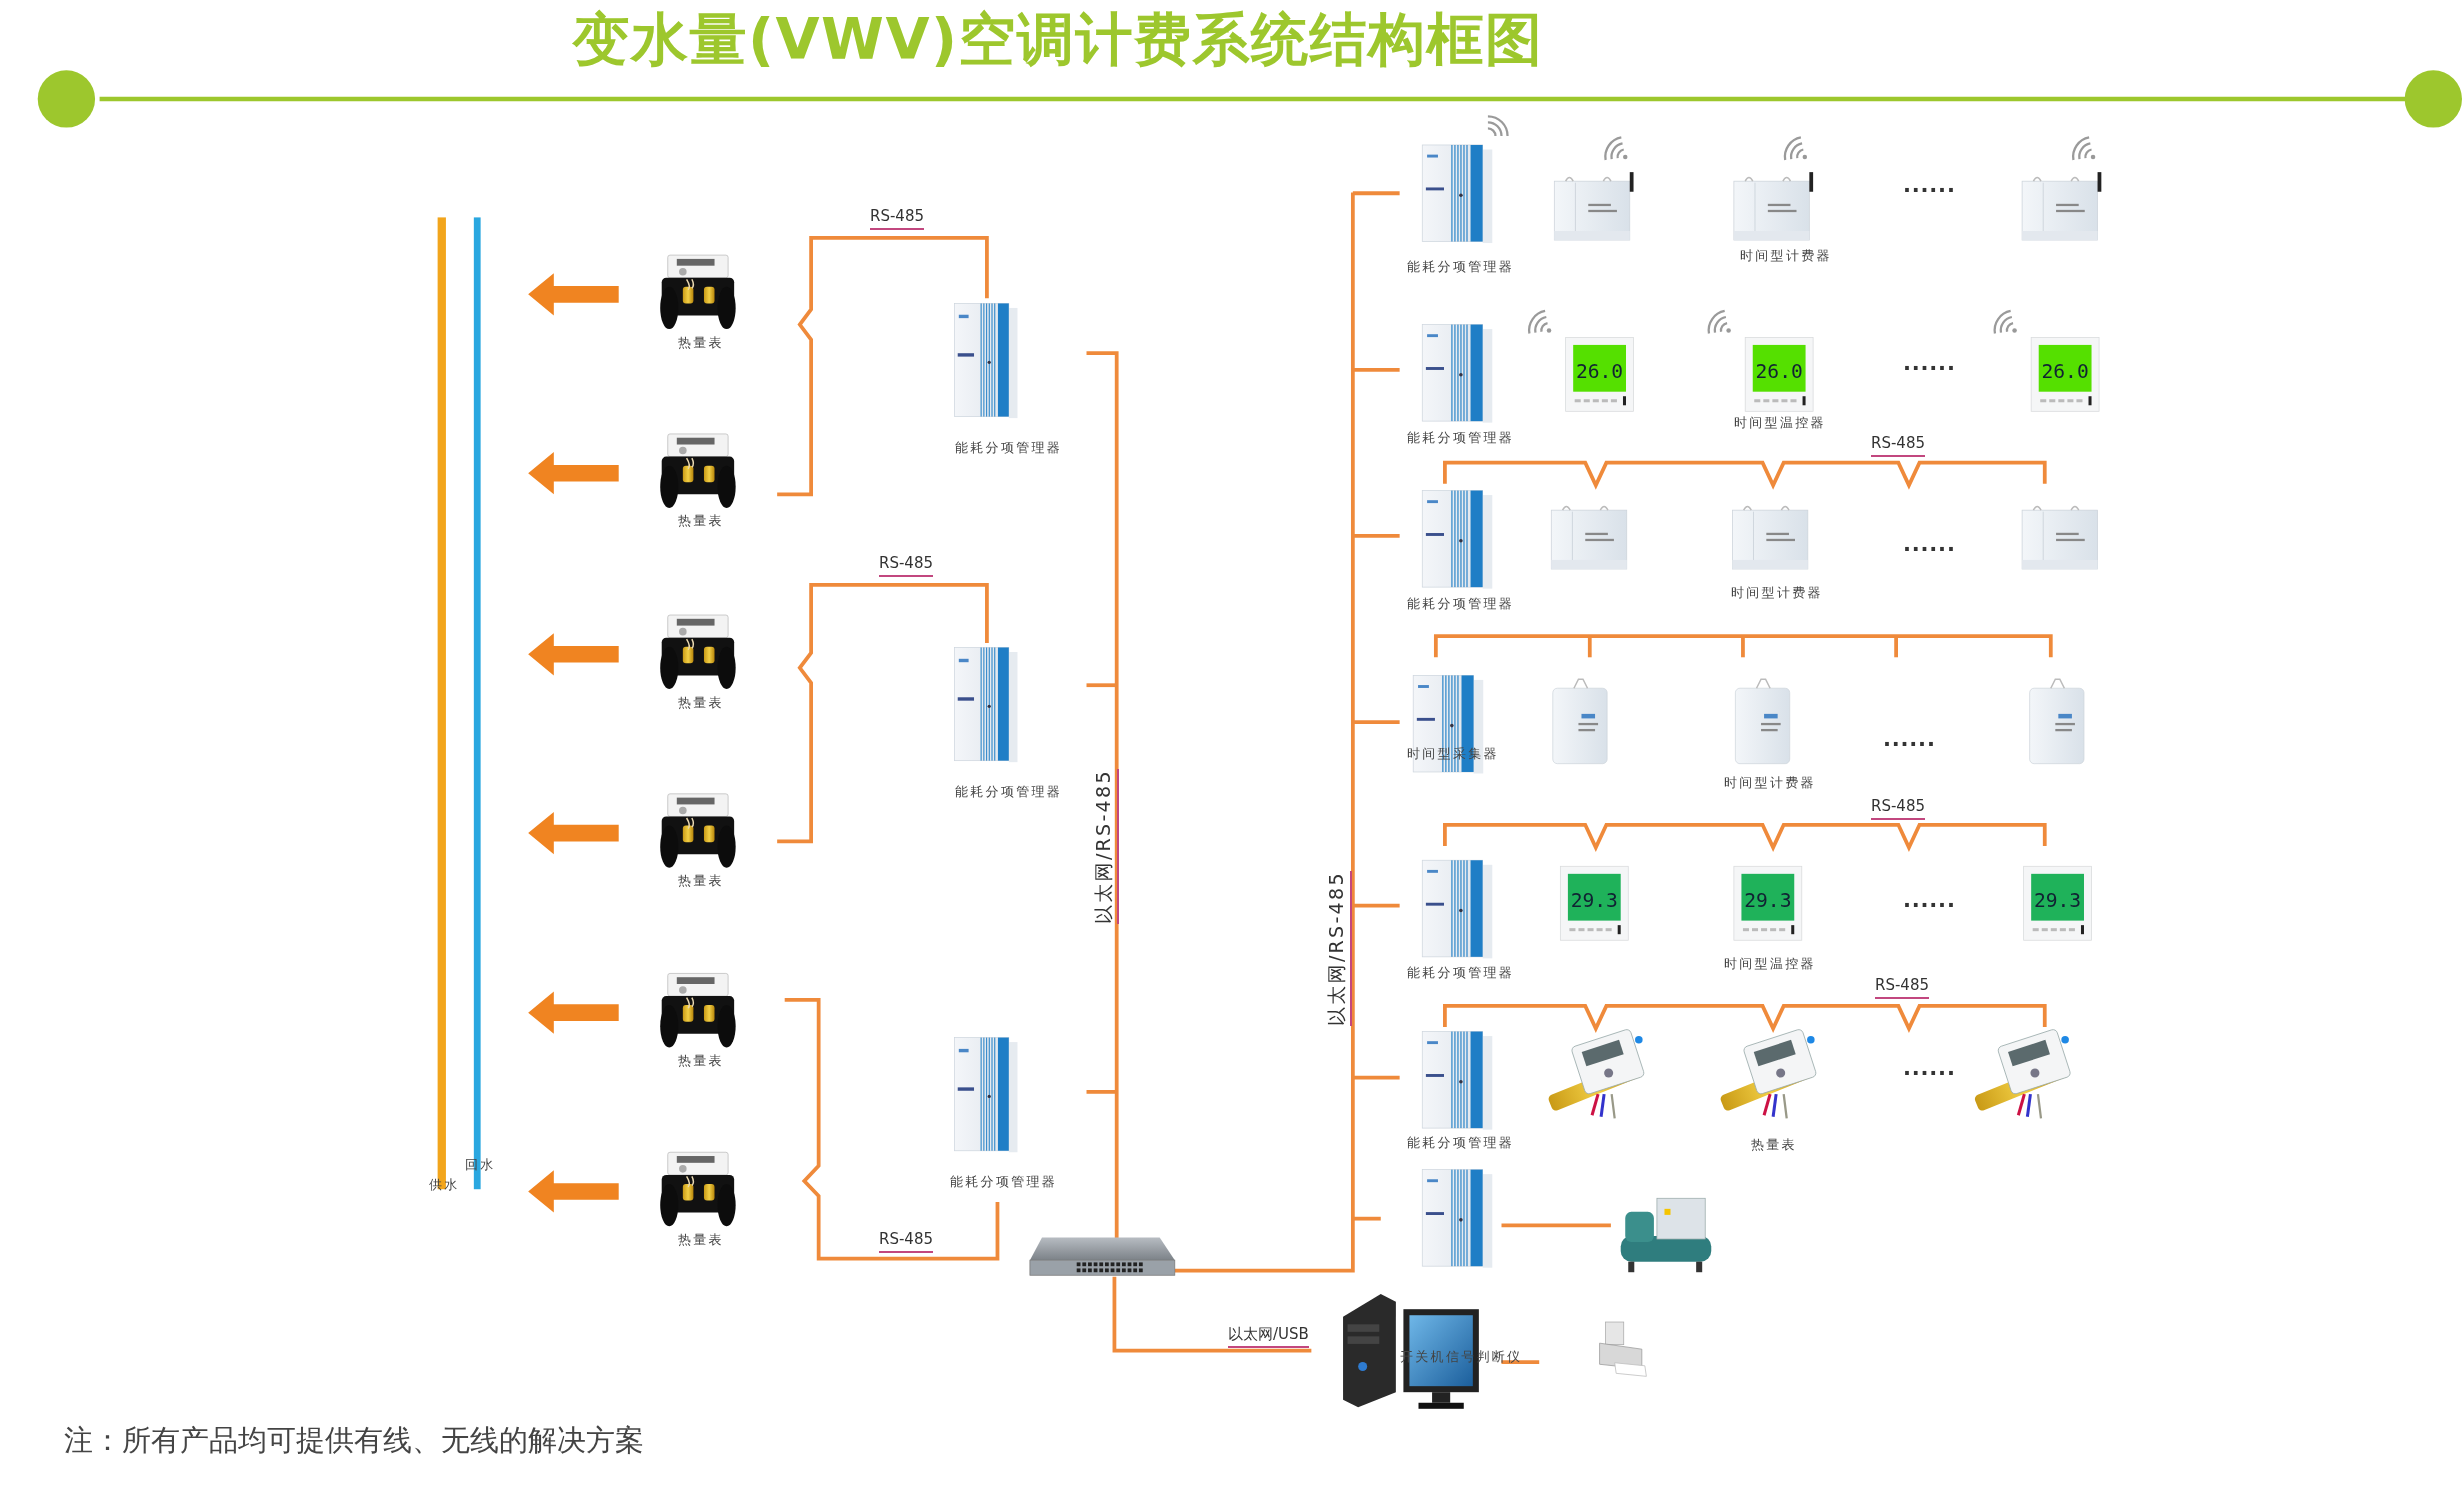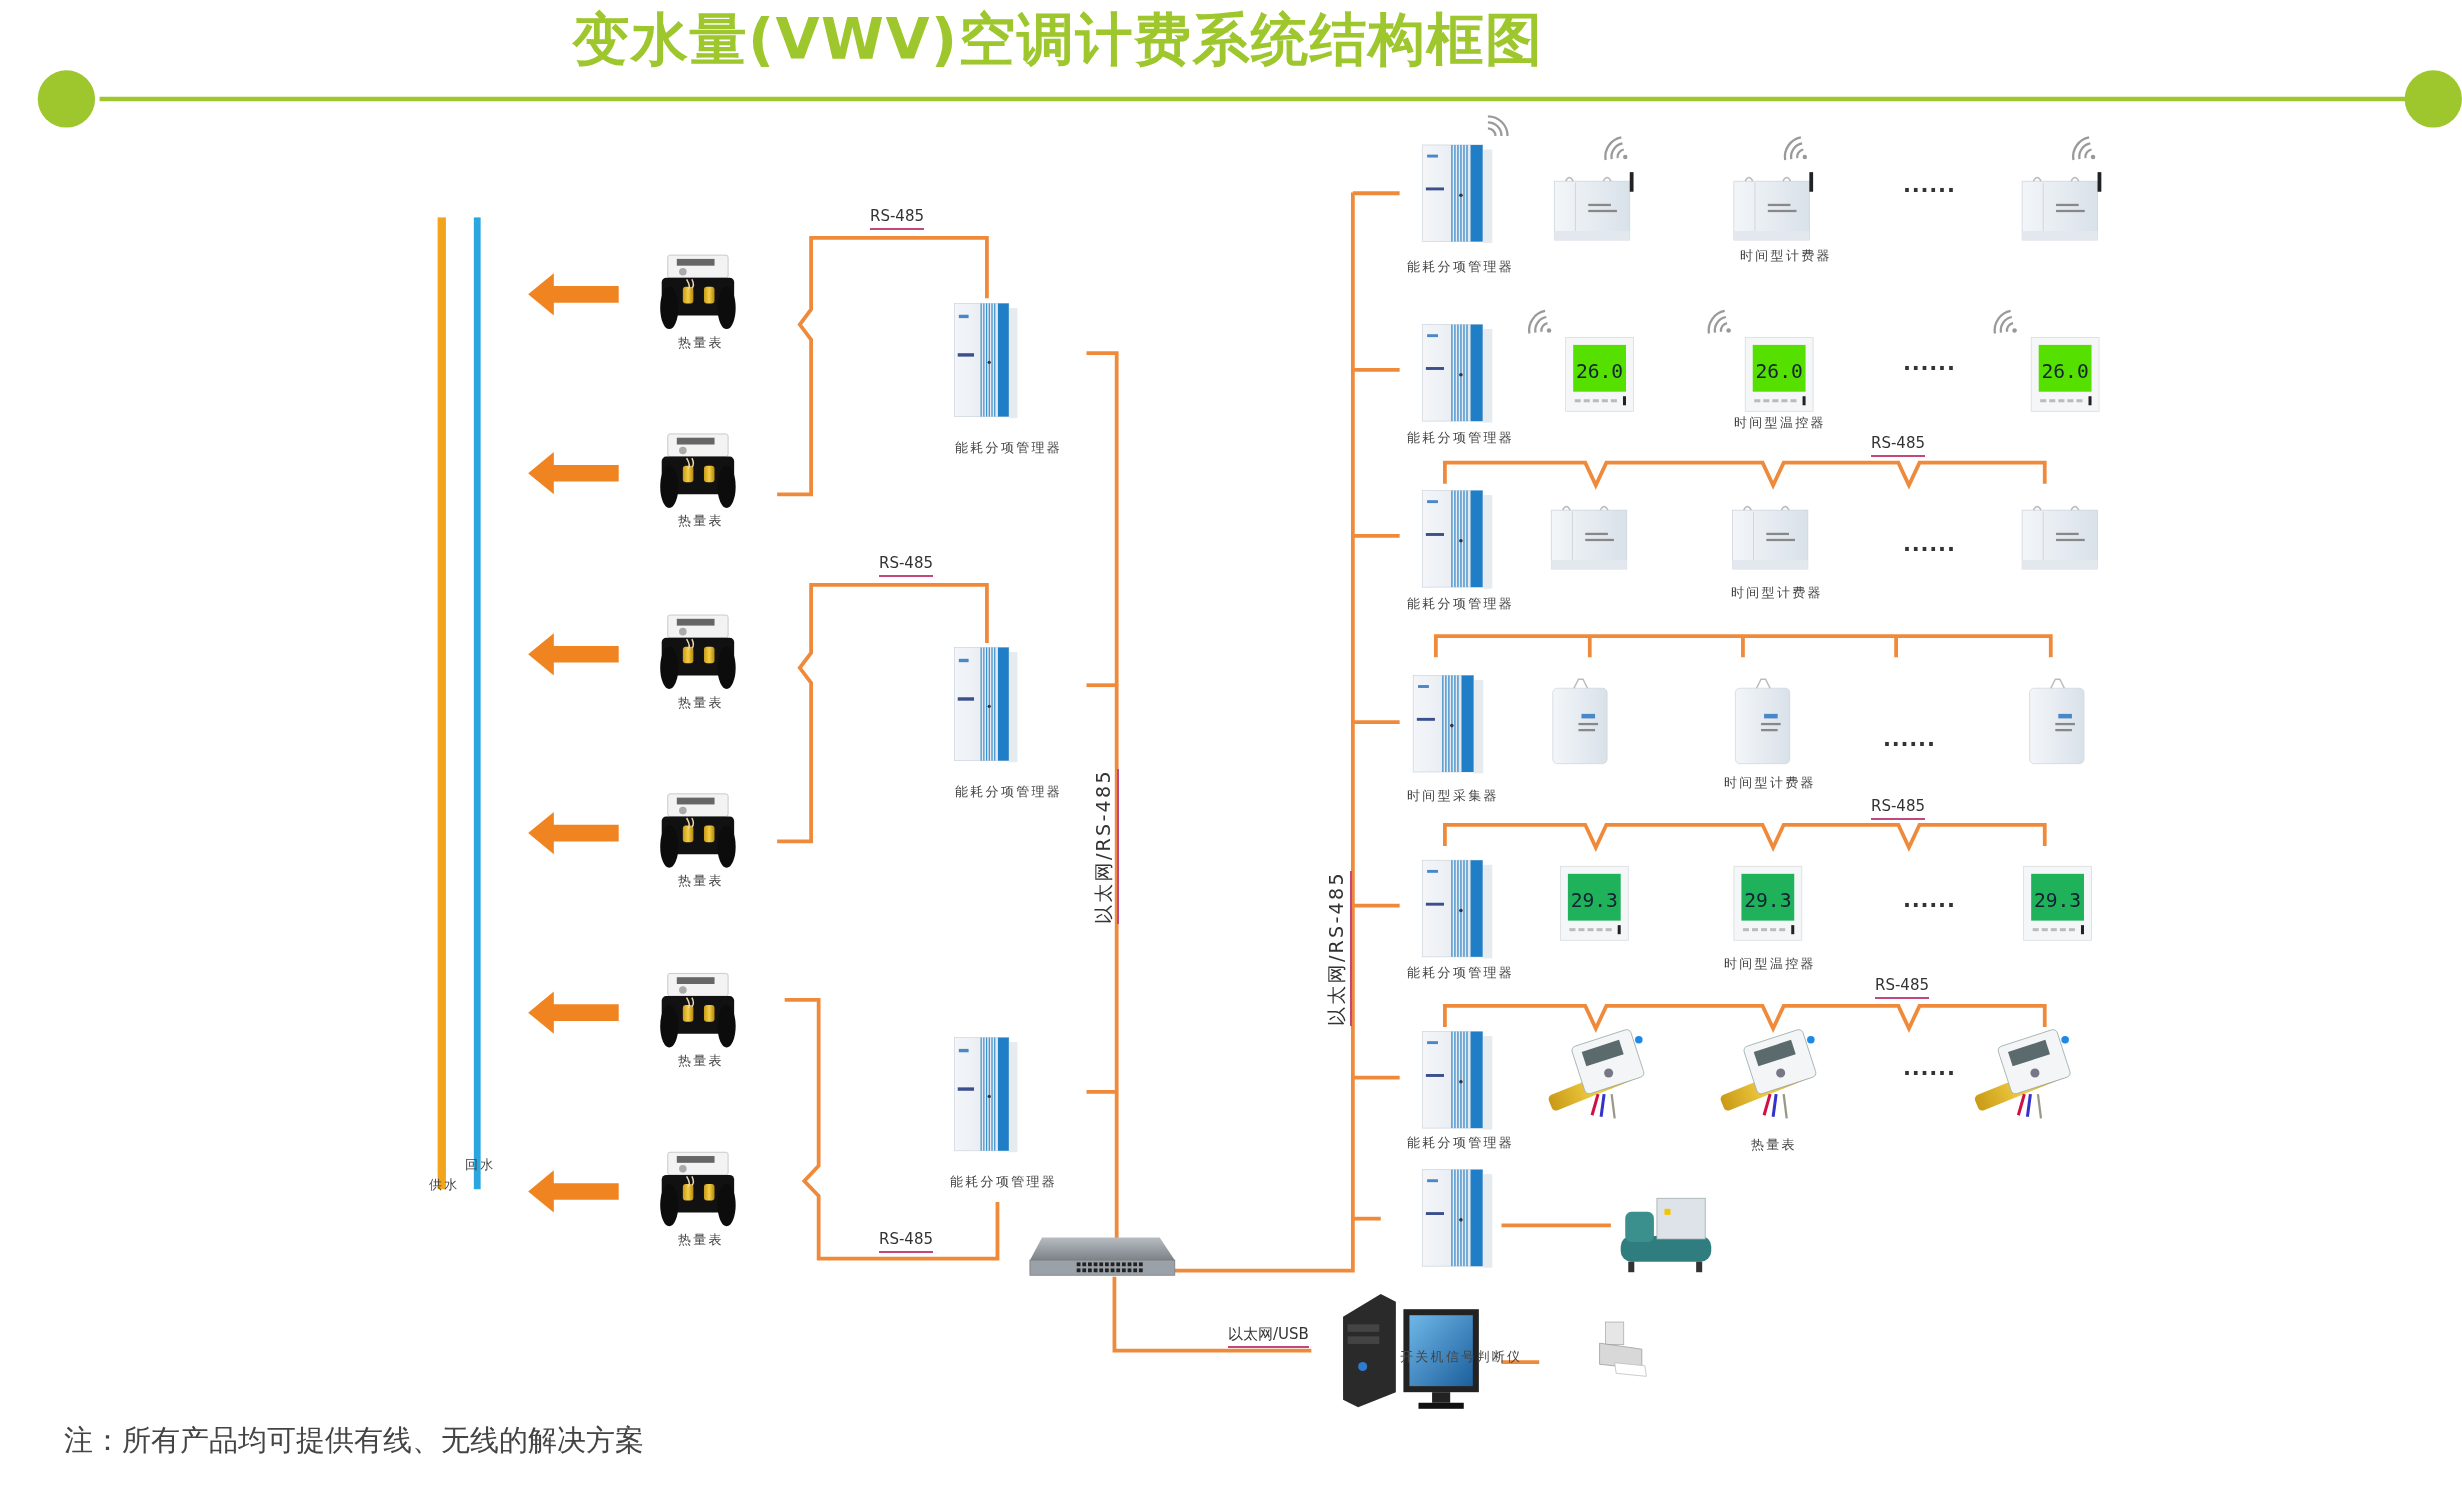--- a/index.html
+++ b/index.html
@@ -579,21 +579,21 @@
     <div class="lbl" style="left: 1407px; top: 258px;">能耗分项管理器</div>
     <div class="lbl" style="left: 1740px; top: 247px;">时间型计费器</div>
     <div class="dots" style="left: 1903px; top: 178px;">······</div>
     <div class="lbl" style="left: 1407px; top: 429px;">能耗分项管理器</div>
     <div class="lbl" style="left: 1734px; top: 414px;">时间型温控器</div>
     <div class="dots" style="left: 1903px; top: 356px;">······</div>
     <div class="proto" style="left: 1871px; top: 432px;">RS-485</div>
     <div class="lbl" style="left: 1407px; top: 595px;">能耗分项管理器</div>
     <div class="lbl" style="left: 1731px; top: 584px;">时间型计费器</div>
     <div class="dots" style="left: 1903px; top: 537px;">······</div>
-    <div class="lbl" style="left: 1407px; top: 787px;">时间型采集器</div>
+    <div class="lbl" style="left: 1407px; top: 745px;">时间型采集器</div>
     <div class="lbl" style="left: 1724px; top: 774px;">时间型计费器</div>
     <div class="dots" style="left: 1883px; top: 732px;">······</div>
     <div class="proto" style="left: 1871px; top: 795px;">RS-485</div>
     <div class="lbl" style="left: 1407px; top: 964px;">能耗分项管理器</div>
     <div class="lbl" style="left: 1724px; top: 955px;">时间型温控器</div>
     <div class="dots" style="left: 1903px; top: 893px;">······</div>
     <div class="proto" style="left: 1875px; top: 974px;">RS-485</div>
     <div class="lbl" style="left: 1407px; top: 1134px;">能耗分项管理器</div>
     <div class="lbl" style="left: 1751px; top: 1136px;">热量表</div>
     <div class="dots" style="left: 1903px; top: 1061px;">······</div>

